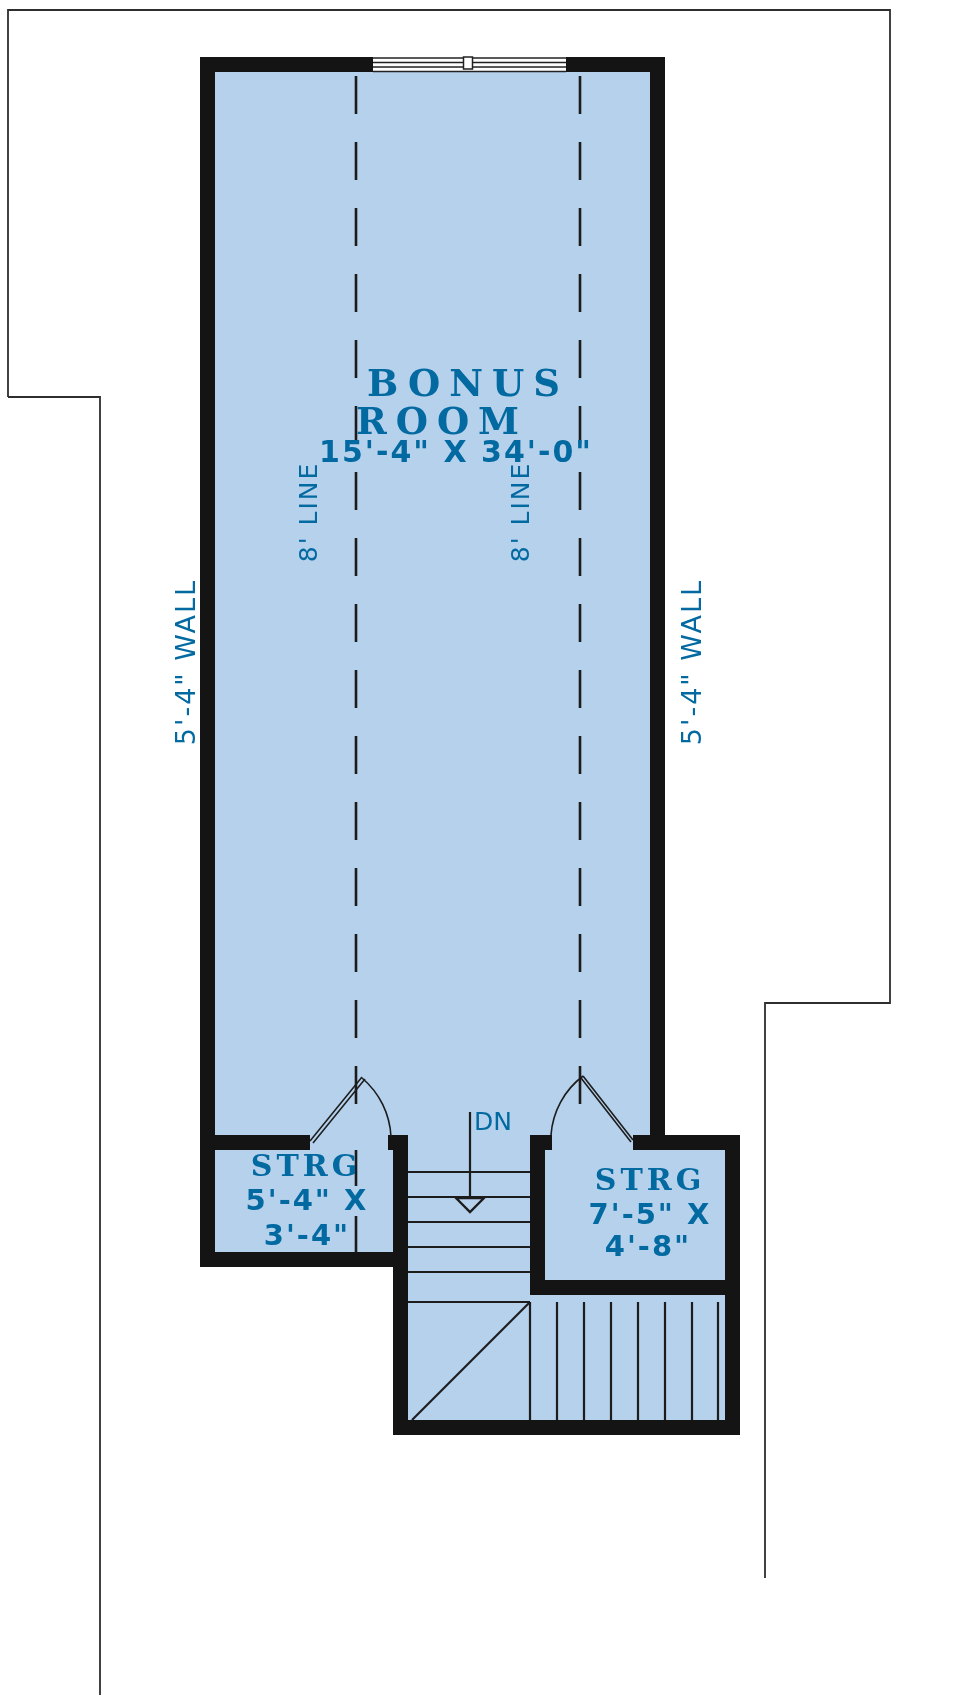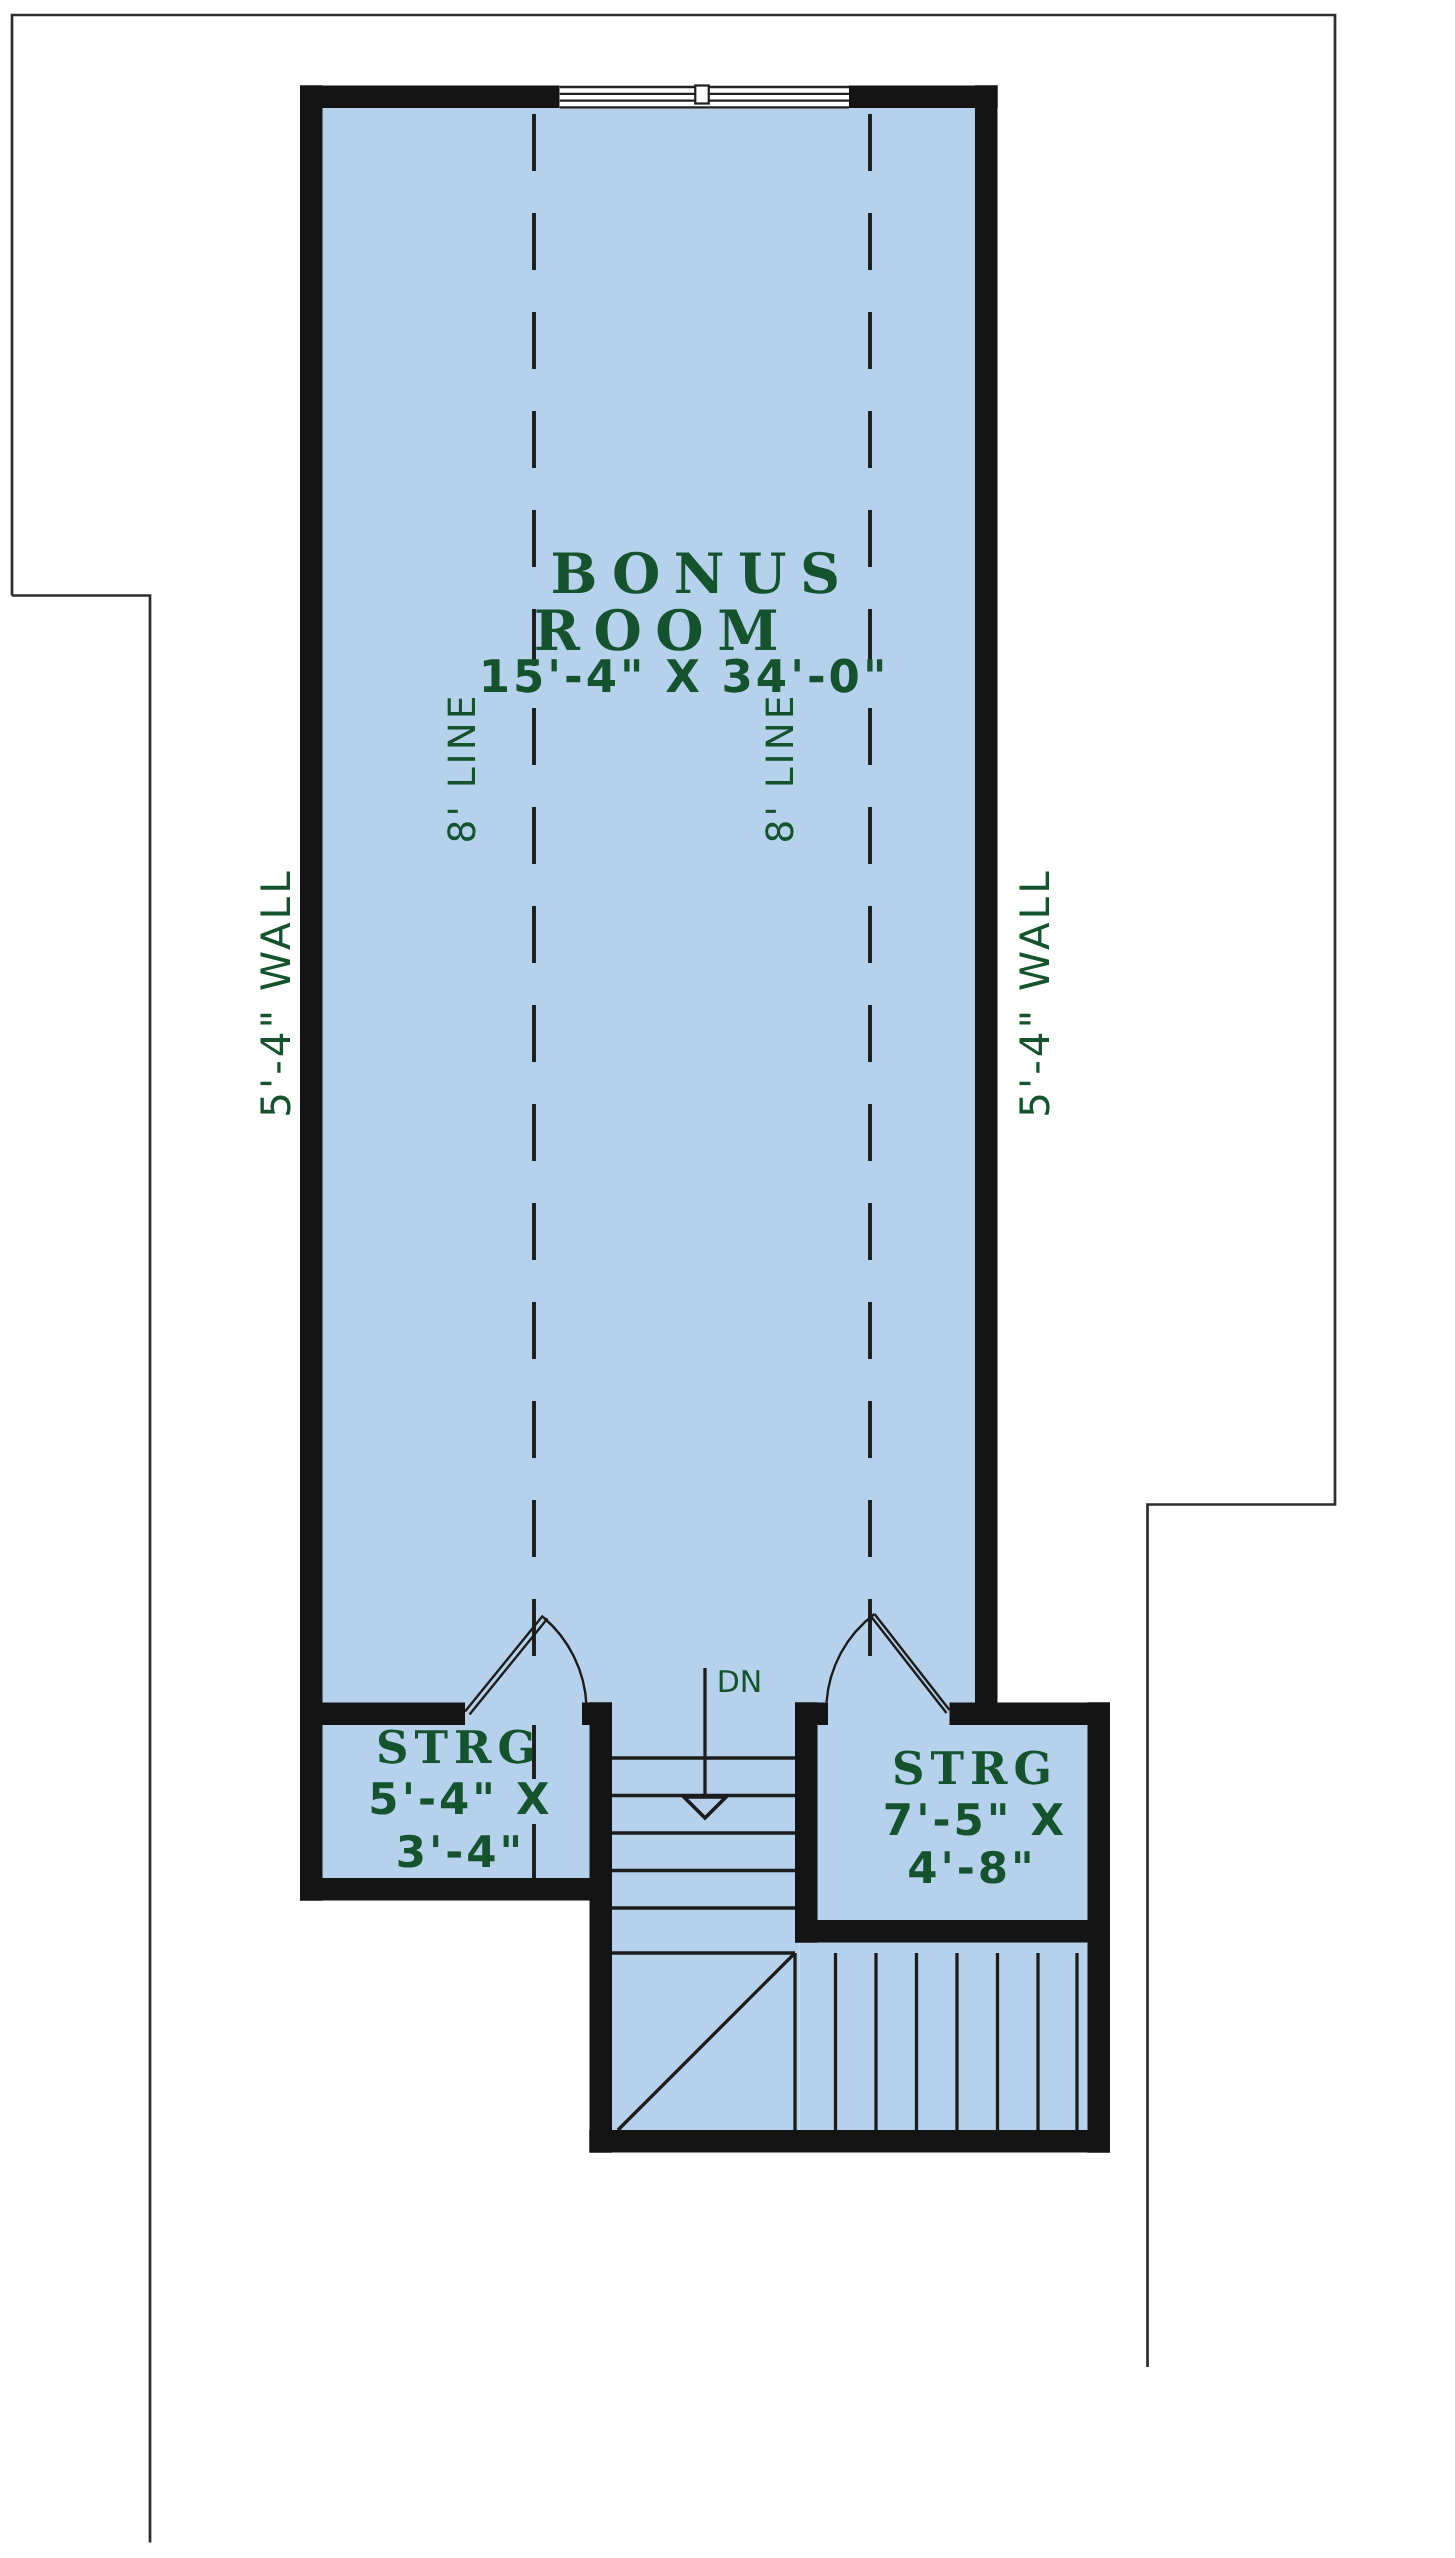--- a/index.html
+++ b/index.html
@@ -3,21 +3,21 @@
 <meta charset="utf-8">
 <style>
   :root{
     --room-fill:#b5d1eb;
     --wall:#141414;
     --line:#1c1c1c;
     --bg:#ffffff;
   }
   html,body{margin:0;padding:0;background:var(--bg);}
   #stage{position:relative;width:956px;height:1705px;background:var(--bg);overflow:hidden;
-         font-family:"DejaVu Sans","Liberation Sans",sans-serif;color:#14532d;}
+         font-family:"DejaVu Sans","Liberation Sans",sans-serif;color:#0369a1;}
   #plan-svg{position:absolute;left:0;top:0;}
   .w{fill:var(--wall);stroke:none;}
   .room{fill:var(--room-fill);stroke:none;}
   .ln{stroke:var(--line);stroke-width:2.2;fill:none;}
   .thinln{stroke:#2e2e2e;stroke-width:1.8;fill:none;}
   .dash{stroke:var(--line);stroke-width:2.6;fill:none;stroke-dasharray:38 28;}
   .dash2{stroke:var(--line);stroke-width:2.6;fill:none;stroke-dasharray:36 30;}
   .door{stroke:#1c1c1c;stroke-width:1.6;fill:none;}
   .winln{stroke:#222;stroke-width:1.5;fill:none;}
   .label{position:absolute;transform:translate(-50%,-50%);white-space:nowrap;line-height:1;}
@@ -30,21 +30,21 @@
   #line-label-left{left:308px;top:512px;font-size:25px;letter-spacing:2px;}
   #line-label-right{left:520px;top:512px;font-size:25px;letter-spacing:2px;}
   #wall-label-left{left:185px;top:662px;font-size:27px;letter-spacing:2px;}
   #wall-label-right{left:691px;top:662px;font-size:27px;letter-spacing:2px;}
   #strg-left-name{left:306px;top:1166px;font-size:30px;letter-spacing:4px;}
   #strg-left-dim1{left:307px;top:1200px;font-size:29px;}
   #strg-left-dim2{left:307px;top:1235px;font-size:29px;}
   #strg-right-name{left:650px;top:1180px;font-size:30px;letter-spacing:4px;}
   #strg-right-dim1{left:650px;top:1214px;font-size:29px;}
   #strg-right-dim2{left:648px;top:1246px;font-size:29px;}
-  #dn-label{left:493px;top:1121px;font-size:20px;font-weight:400;}
+  #dn-label{left:493px;top:1121px;font-size:25px;font-weight:400;}
 </style>
 </head>
 <body>
 
 <div id="stage">
 
   <svg id="plan-svg" width="970" height="1705" viewBox="0 0 970 1705">
 
     <g>
       <polyline class="thinln" points="8,397 8,10 890,10 890,1003 765,1003 765,1578"></polyline>

